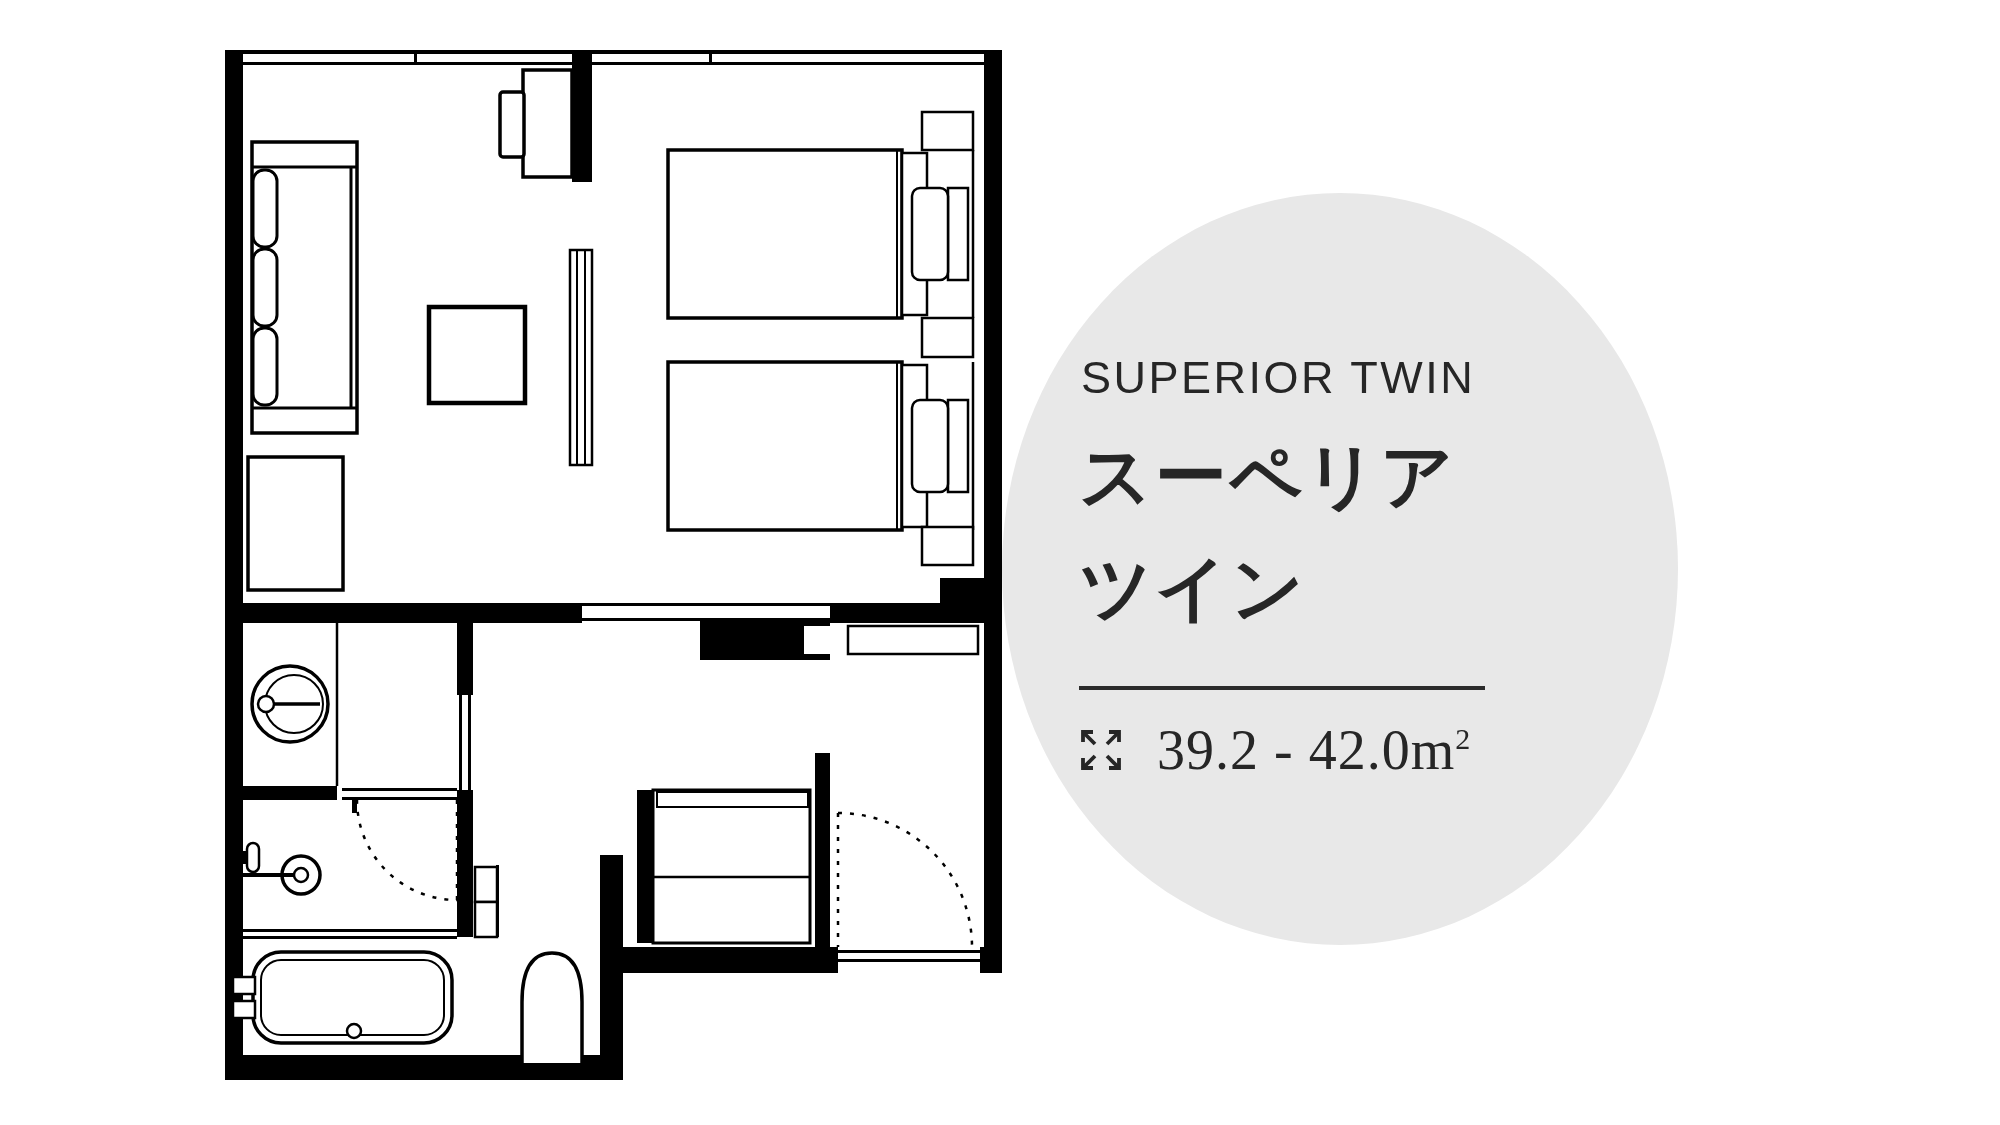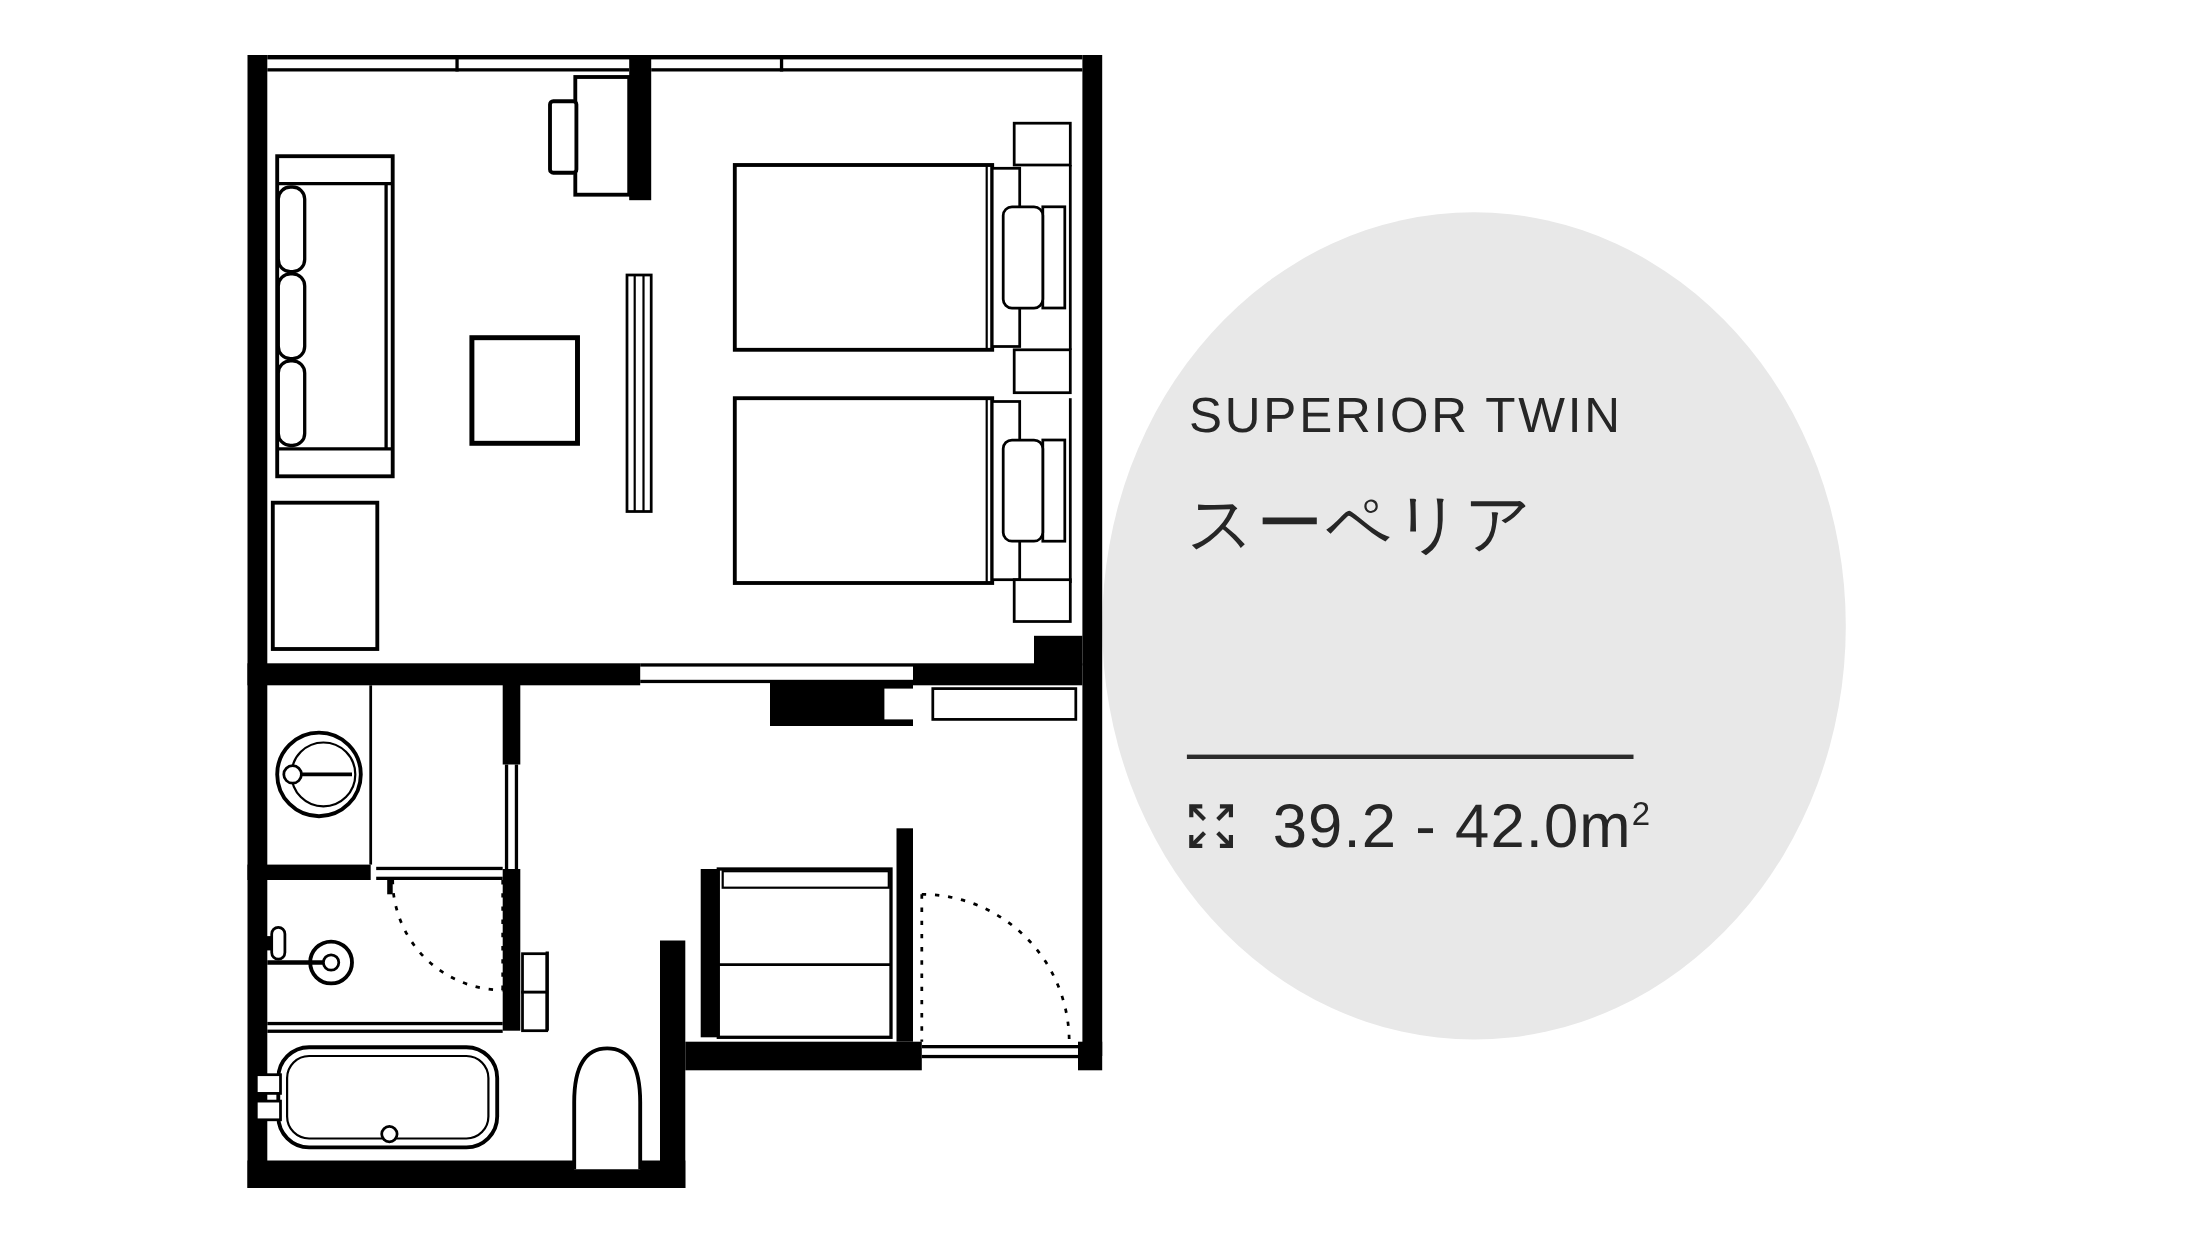--- a/index.html
+++ b/index.html
@@ -11,25 +11,25 @@
     position:absolute;left:1002px;top:193px;width:676px;height:752px;
     border-radius:50%;
   }
   .plan-svg{position:absolute;left:0;top:0;}
   .panel{position:absolute;left:1079px;top:352px;width:560px;color:#262626;}
   .title-en{
     position:absolute;left:2px;top:0;font-size:45px;letter-spacing:2.5px;
     font-weight:500;white-space:nowrap;
   }
   .title-ja{
-    position:absolute;left:0;top:68px;font-size:60px;line-height:112px;
-    font-weight:400;letter-spacing:2px;white-space:nowrap;
+    position:absolute;left:0;top:68px;font-size:72px;line-height:112px;
+    font-weight:700;letter-spacing:2px;white-space:nowrap;
   }
   .divider{position:absolute;left:0;top:334px;width:406px;height:4px;}
-  .specs{position:absolute;left:0;top:366px;display:flex;flex-direction:row;gap:24px;}
+  .specs{position:absolute;left:0;top:366px;display:flex;flex-direction:row;gap:24px;font-family:Liberation Serif, serif;}
   .spec-row{display:flex;align-items:center;}
   .spec-icon{flex:0 0 auto;margin-right:34px;display:block;}
   .spec-text{font-size:56px;font-weight:500;letter-spacing:1px;white-space:nowrap;}
   .spec-text sup{font-size:30px;vertical-align:super;line-height:0;}
   .guest-unit{font-size:40px;}
 </style>
 </head>
 <body>
 
 <div class="stage">
@@ -171,20 +171,21 @@
       <line x1="457" y1="800" x2="457" y2="900"></line>
       <path d="M838,813 A134,134 0 0 1 972,947"></path>
       <line x1="838" y1="813" x2="838" y2="947"></line>
     </g>
   </svg>
 
   <div class="panel" style="color: rgb(38, 38, 38);">
     <div class="title-en">SUPERIOR TWIN</div>
     <div class="title-ja">
       <span>スーペリア</span><br>
+      <span>ツイン</span>
     </div>
     <div class="divider" style="background: rgb(43, 43, 43);"></div>
     <div class="specs">
       <div class="spec-row">
         <svg class="spec-icon" width="44" height="44" viewBox="0 0 44 44" stroke="#262626" stroke-width="3.8" fill="none">
           <polyline points="14,4 4,4 4,14"></polyline>
             <line x1="4" y1="4" x2="16" y2="16"></line>
           <polyline points="30,4 40,4 40,14"></polyline>
             <line x1="40" y1="4" x2="28" y2="16"></line>
           <polyline points="14,40 4,40 4,30"></polyline>

